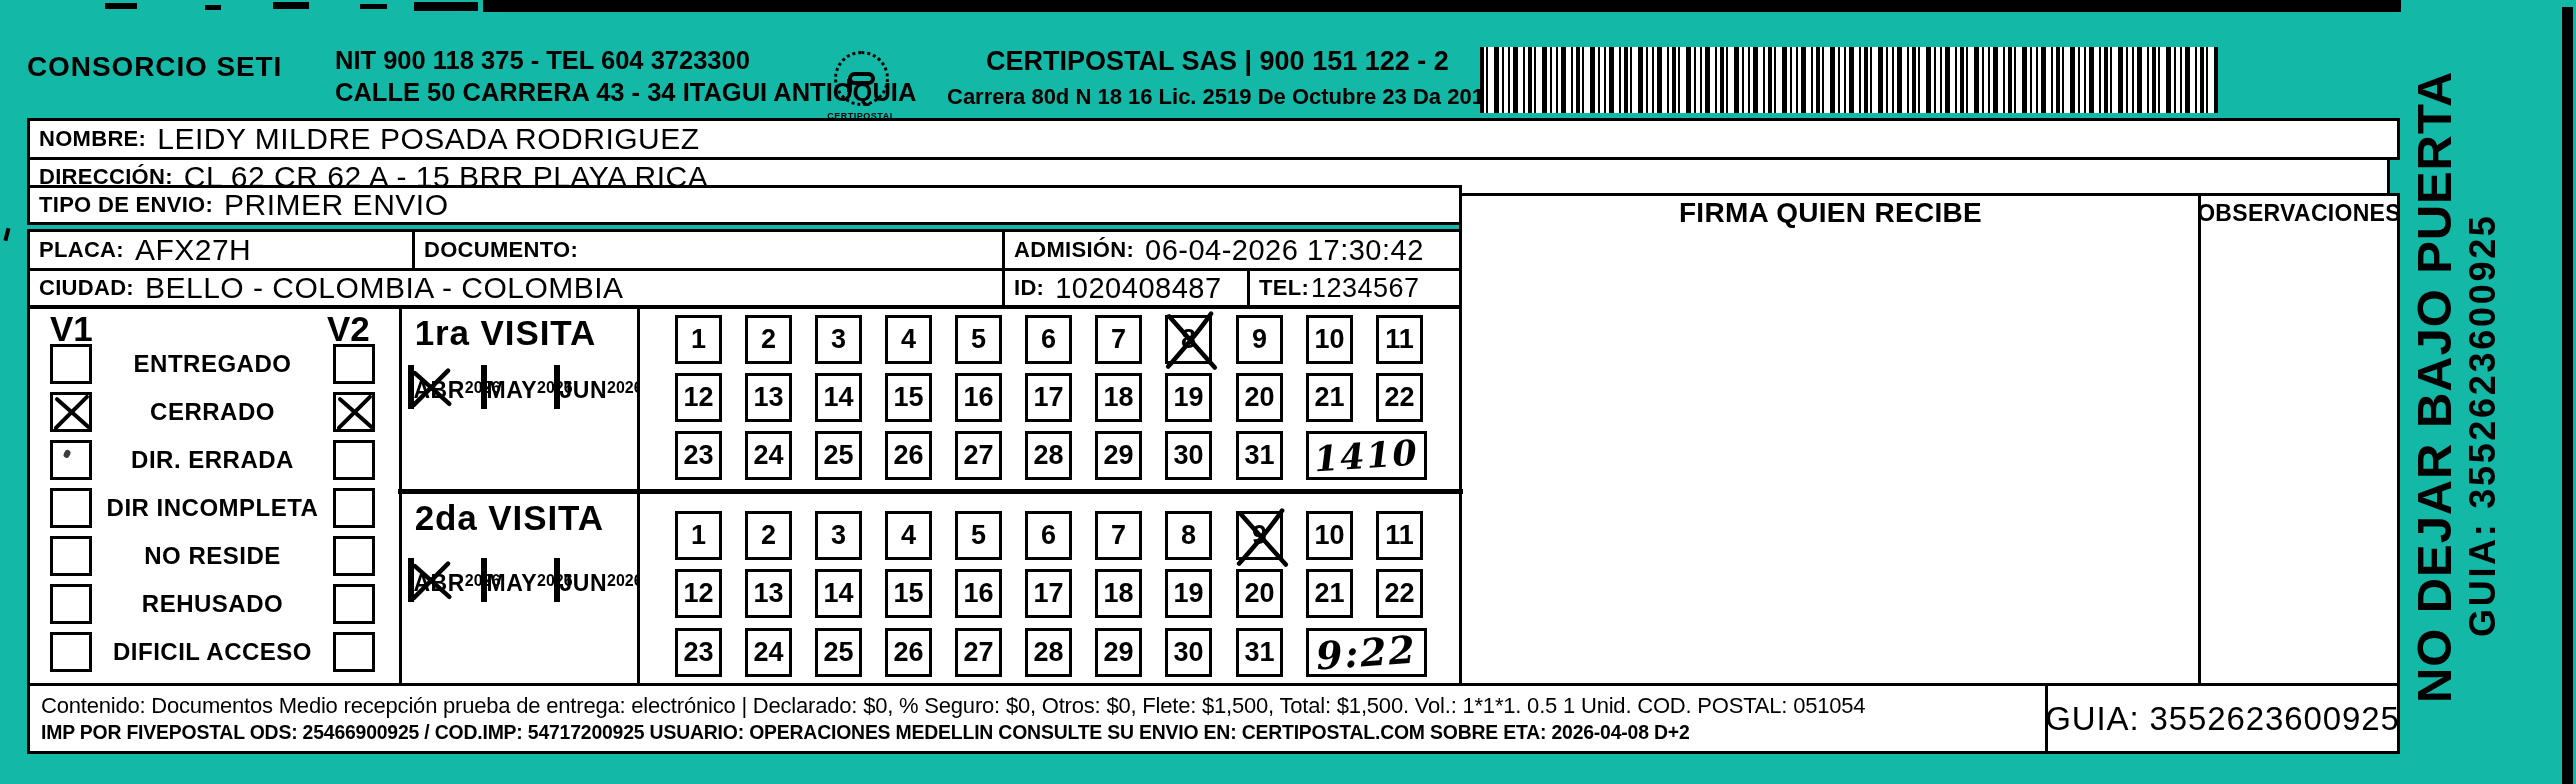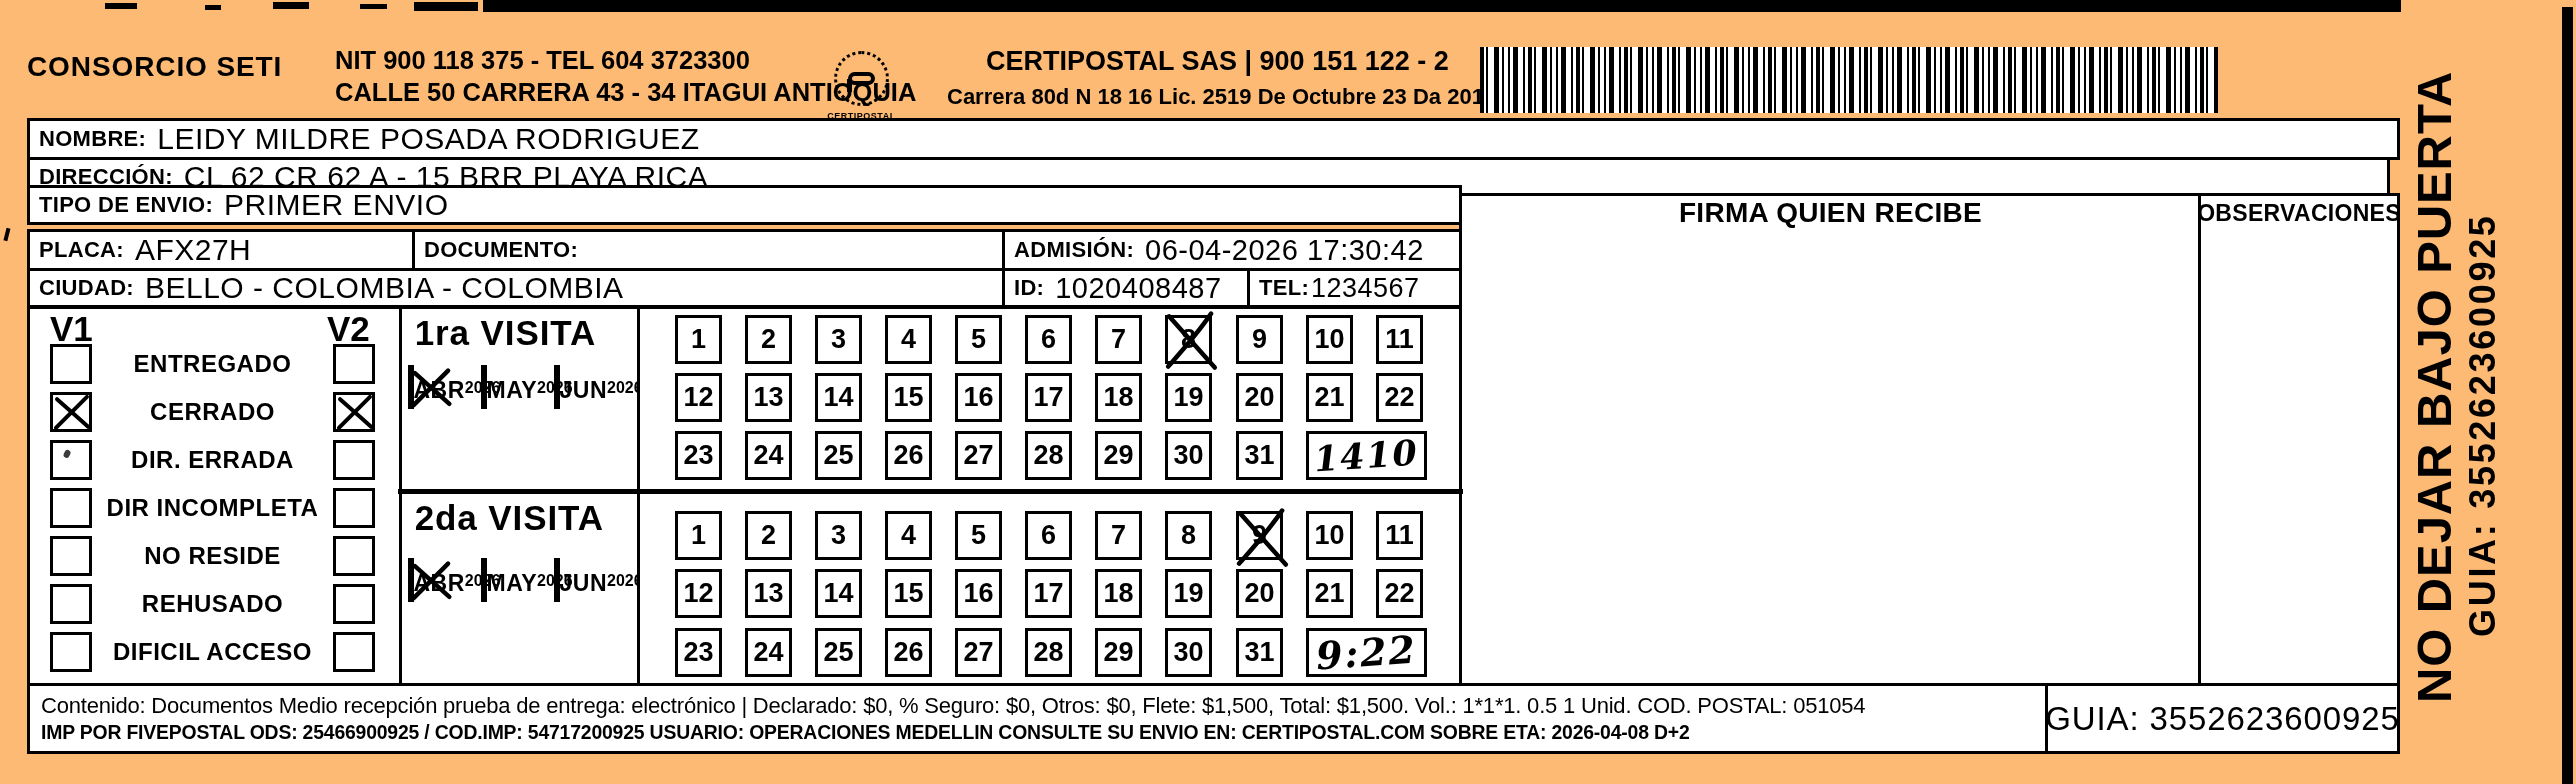--- a/index.html
+++ b/index.html
@@ -1,16 +1,16 @@
 <!DOCTYPE html>
 <html style="font-size:14.6px"><head>
 <meta charset="utf-8">
 <style>
   html,body{margin:0;padding:0;background:#e8e8e8;}
-  #page{position:relative;width:2576px;height:785px;background:#fdba74;
+  #page{position:relative;width:2576px;height:785px;background:#14b8a6;
         font-family:"Liberation Sans",sans-serif;color:#000;overflow:hidden;}
   .abs{position:absolute;}
   .cell{position:absolute;box-sizing:border-box;border:3.6px solid #000;background:#fff;
         display:flex;align-items:center;gap:11px;padding-left:9px;overflow:hidden;}
   .cell .lbl{font-weight:bold;font-size:22px;letter-spacing:0.3px;white-space:nowrap;}
   .cell .val{font-size:30px;white-space:nowrap;letter-spacing:0.5px;}
   .hdrcell{justify-content:center;padding-left:0;}
   .hdrcell .lbl{font-size:28px;}
   .sidebox{position:absolute;box-sizing:border-box;border-left:3.6px solid #000;border-right:3.6px solid #000;background:#fff;}
   .panel{position:absolute;box-sizing:border-box;border:3.6px solid #000;background:#fff;}

